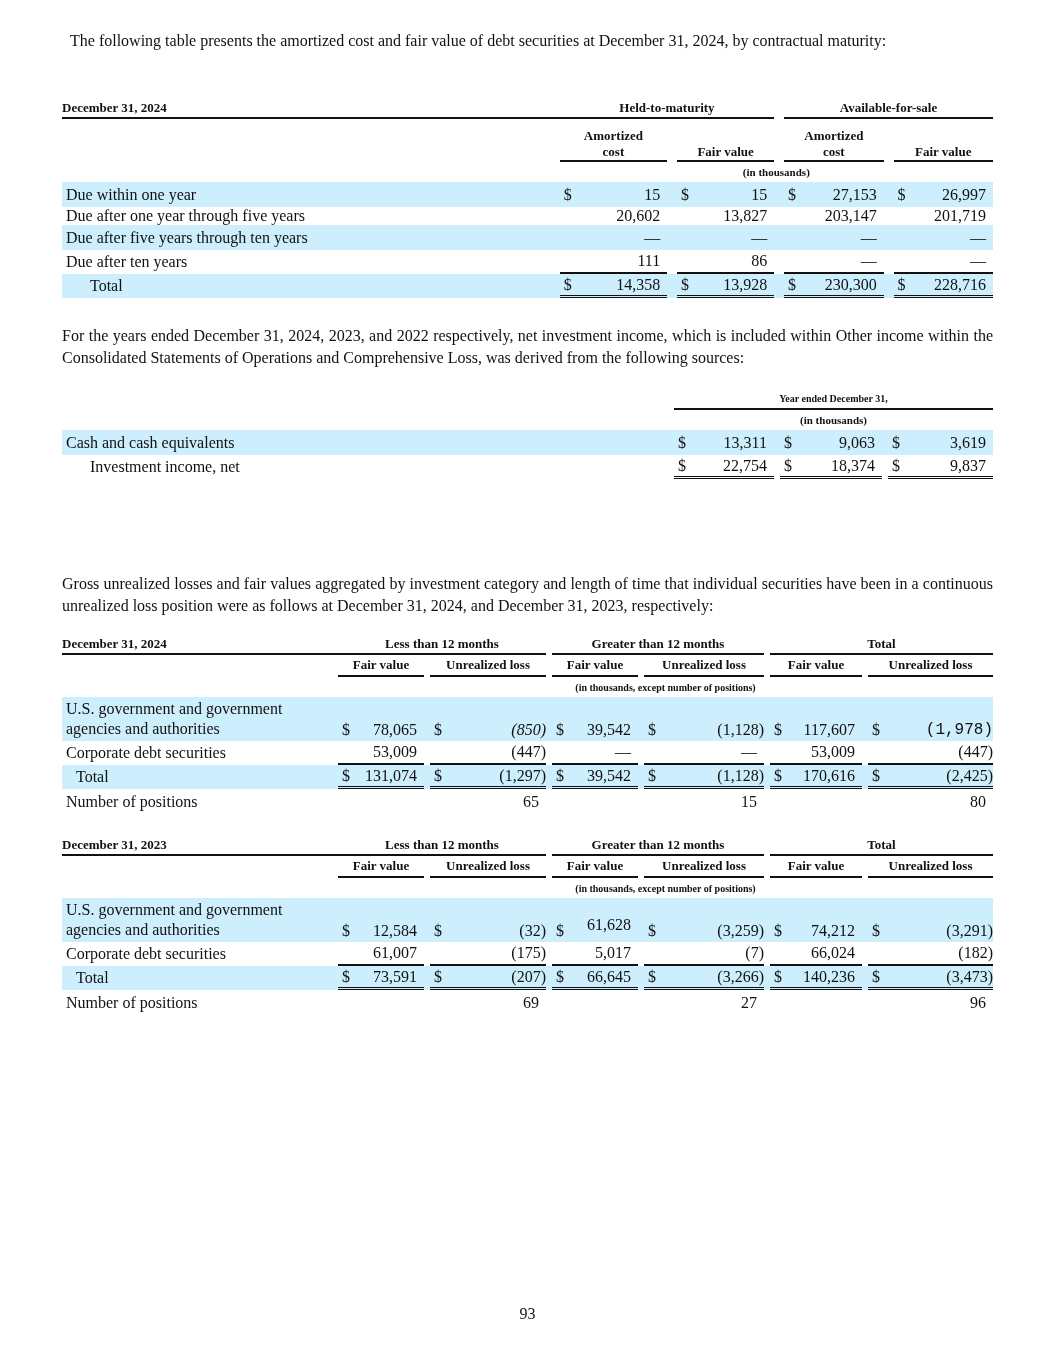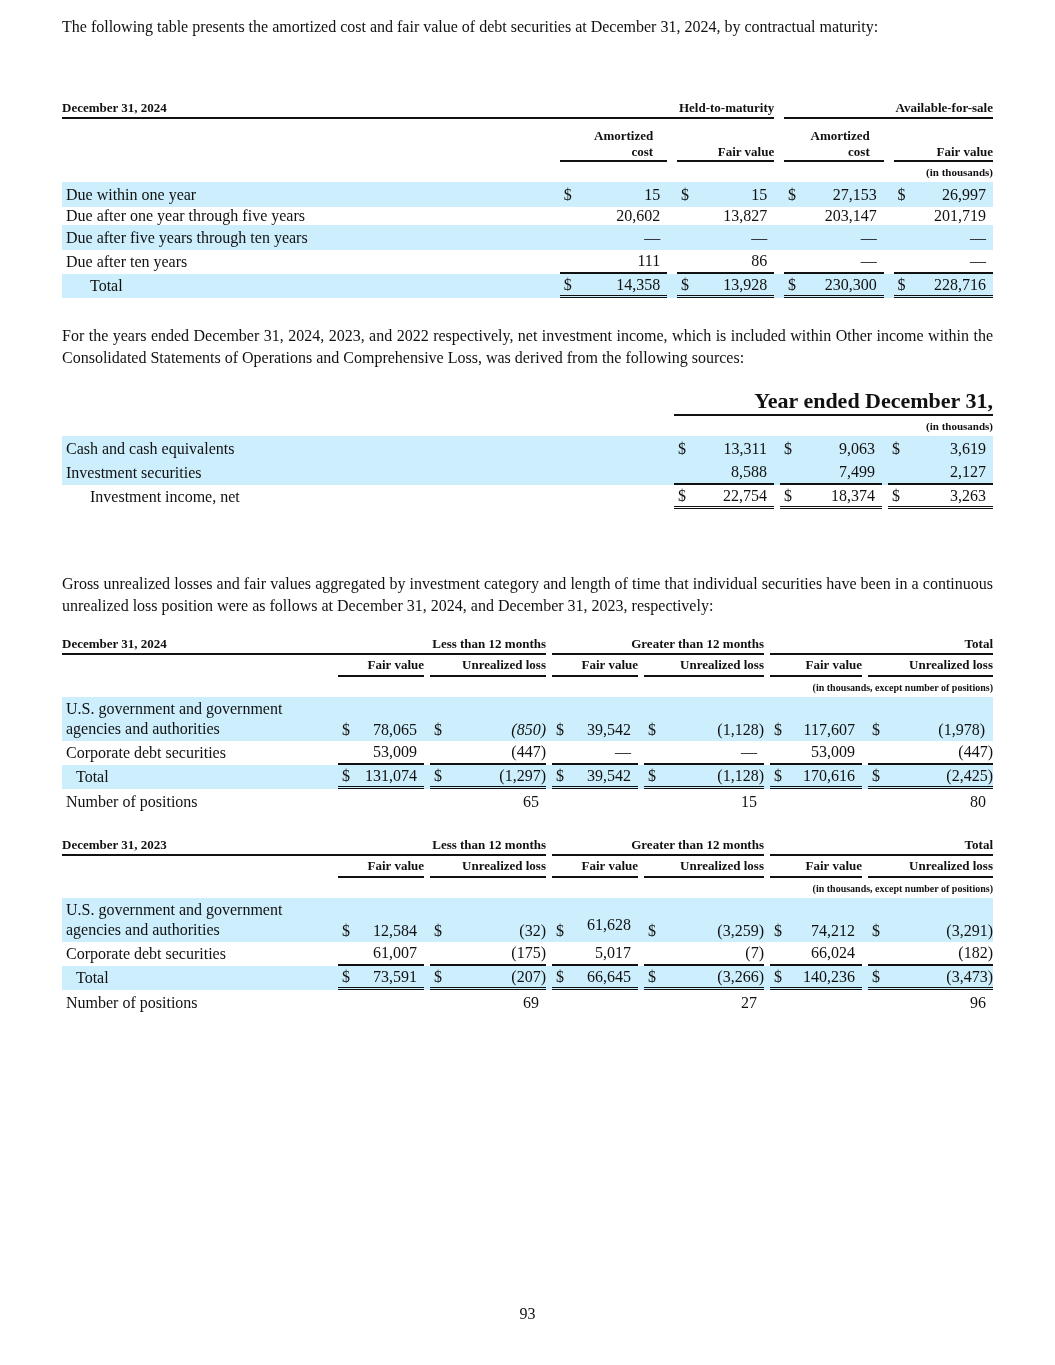--- a/index.html
+++ b/index.html
@@ -10,30 +10,30 @@
   td,th{padding:0;}
   .hdr-bold{font-weight:bold;font-size:13px;}
   .blue td.bg{background:#cdeefc;}
   .rule-b{border-bottom:2px solid #111;}
   .dbl{border-bottom:3px double #111;}
   .num{text-align:right;padding-right:7px;}
   .dol{text-align:left;padding-left:4px;}
   .lbl{padding-left:4px;}
   .indent{padding-left:28px;}
   .indent2{padding-left:14px;}
-  .center{text-align:right;margin-top:42px;}
+  .center{text-align:center;margin-top:42px;}
   .small{font-size:11px;font-weight:bold;}
   .pagenum{position:absolute;top:1305px;left:0;width:1055px;text-align:center;font-size:16px;}
 </style>
 </head>
 <body>
 
 <div class="page">
 
-  <p class="para" style="position:absolute;top:16px;">The following table presents the amortized cost and fair value of debt securities at December 31, 2024, by contractual maturity:</p>
+  <p class="para" style="position:absolute;top:30px;margin-left:8px;">The following table presents the amortized cost and fair value of debt securities at December 31, 2024, by contractual maturity:</p>
 
   <table style="position:absolute;top:98px;">
     <colgroup>
       <col style="width:497px">
         <col style="width:10px">
       <col style="width:16px">
         <col style="width:80px">
         <col style="width:10px">
       <col style="width:16px">
         <col style="width:82px">
@@ -158,62 +158,50 @@
       <col style="width:16px">
         <col style="width:86px">
         <col style="width:6px">
       <col style="width:16px">
         <col style="width:89px">
     </colgroup>
     <tbody>
         <tr style="height:22px;">
       <td></td>
           <td></td>
-      <td colspan="8" class="center rule-b" style="font-weight:bold;font-size:22px;">Year ended December 31,</td>
+      <td colspan="8" class="center rule-b" style="font-weight:bold;font-size:10px;">Year ended December 31,</td>
     </tr>
     <tr style="height:20px;">
       <td></td>
           <td></td>
       <td colspan="8" class="small center">(in thousands)</td>
     </tr>
     <tr class="blue" style="height:25px;">
       <td class="bg lbl">Cash and cash equivalents</td>
           <td class="bg"></td>
       <td class="bg dol">$</td>
           <td class="bg num">13,311</td>
           <td class="bg"></td>
       <td class="bg dol">$</td>
           <td class="bg num">9,063</td>
           <td class="bg"></td>
       <td class="bg dol">$</td>
           <td class="bg num">3,619</td>
     </tr>
-    <tr class="blue" style="height:24px;">
-      <td class="bg lbl">Investment securities</td>
-          <td class="bg"></td>
-      <td class="bg rule-b"></td>
-          <td class="bg num rule-b">8,588</td>
-          <td class="bg"></td>
-      <td class="bg rule-b"></td>
-          <td class="bg num rule-b">7,499</td>
-          <td class="bg"></td>
-      <td class="bg rule-b"></td>
-          <td class="bg num rule-b">2,127</td>
-    </tr>
     <tr style="height:24px;">
       <td class="indent">Investment income, net</td>
           <td></td>
       <td class="dol dbl">$</td>
           <td class="num dbl">22,754</td>
           <td></td>
       <td class="dol dbl">$</td>
           <td class="num dbl">18,374</td>
           <td></td>
       <td class="dol dbl">$</td>
-          <td class="num dbl">3,263</td>
+          <td class="num dbl">9,837</td>
     </tr>
   </tbody>
     </table>
 
   <p class="para" style="position:absolute;top:573px;">Gross unrealized losses and fair values aggregated by investment category and length of time that individual securities have been in a continuous unrealized loss position were as follows at December 31, 2024, and December 31, 2023, respectively:</p>
 
   <table style="position:absolute;top:635px;">
     <colgroup>
       <col style="width:270px">
         <col style="width:6px">
@@ -277,21 +265,21 @@
       <td class="bg dol" style="vertical-align:bottom;padding-bottom:2px;">$</td>
           <td class="bg num" style="vertical-align:bottom;padding-bottom:2px;">39,542</td>
           <td class="bg"></td>
       <td class="bg dol" style="vertical-align:bottom;padding-bottom:2px;">$</td>
           <td class="bg num" style="vertical-align:bottom;padding-bottom:2px;padding-right:0;">(1,128)</td>
           <td class="bg"></td>
       <td class="bg dol" style="vertical-align:bottom;padding-bottom:2px;">$</td>
           <td class="bg num" style="vertical-align:bottom;padding-bottom:2px;">117,607</td>
           <td class="bg"></td>
       <td class="bg dol" style="vertical-align:bottom;padding-bottom:2px;">$</td>
-          <td class="bg num" style="vertical-align:bottom;padding-bottom:2px;padding-right:8px;">(1,978)</td>
+          <td class="bg num" style="vertical-align:bottom;padding-bottom:2px;padding-right:0;font-family:Liberation Mono, monospace;">(1,978)</td>
     </tr>
     <tr style="height:24px;">
       <td class="lbl">Corporate debt securities</td>
           <td></td>
       <td class="rule-b"></td>
           <td class="num rule-b">53,009</td>
           <td></td>
       <td class="rule-b"></td>
           <td class="num rule-b" style="padding-right:0;">(447)</td>
           <td></td>

